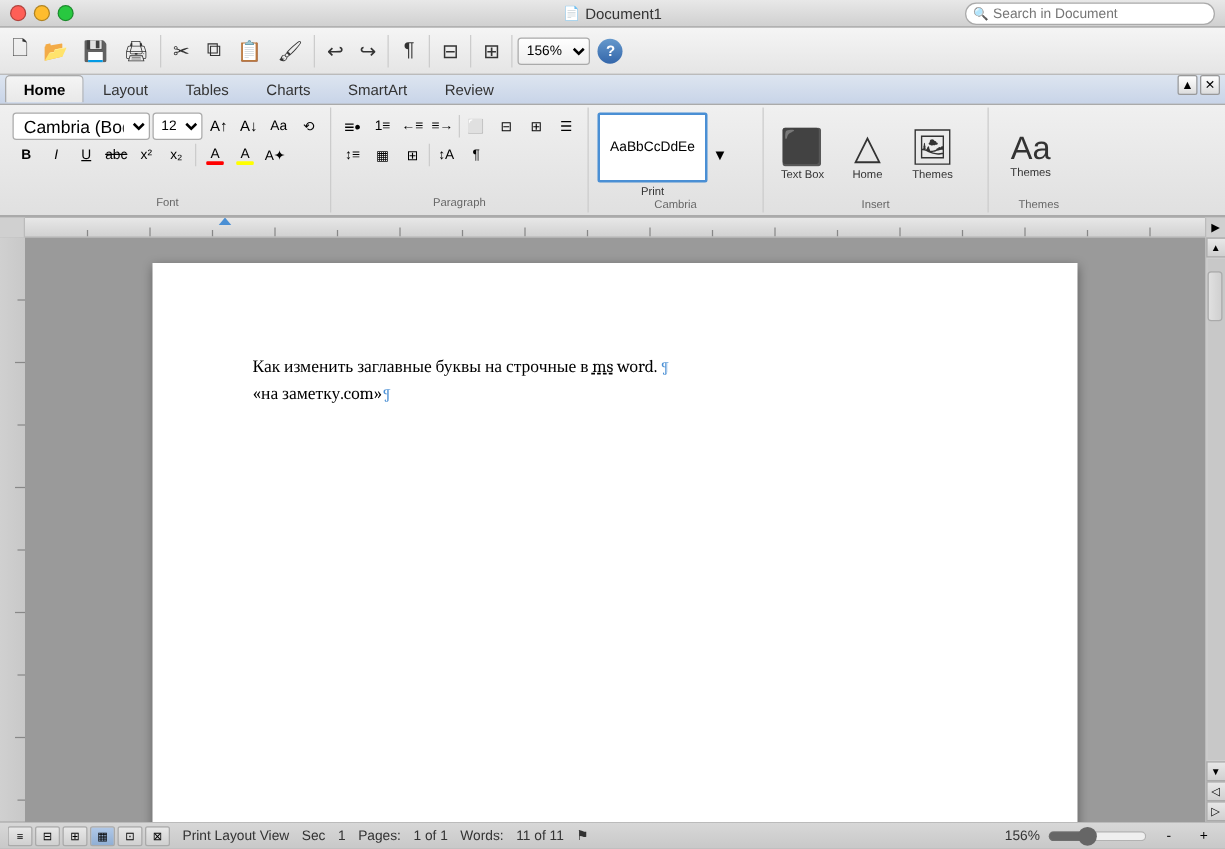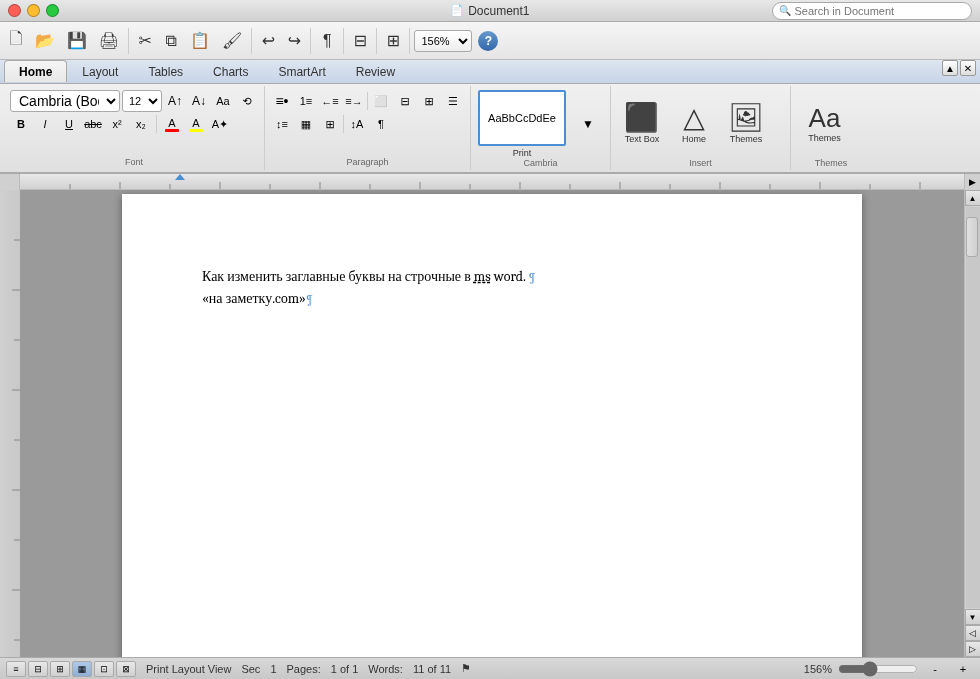--- a/index.html
+++ b/index.html
@@ -301,21 +301,21 @@
     .left-ruler {
       width: 20px;
       background: linear-gradient(to right, #d0d0d0, #c8c8c8);
       border-right: 1px solid #bbb;
     }
     .document-area {
       flex: 1;
       overflow: auto;
       display: flex;
       justify-content: center;
-      padding: 4px 10px;
+      padding: 20px 10px;
       background: #9a9a9a;
     }
     .page {
       width: 740px;
       min-height: 1000px;
       background: white;
       box-shadow: 0 2px 8px rgba(0,0,0,0.4);
       padding: 72px 80px;
       position: relative;
     }
@@ -547,21 +547,21 @@
         <button class="rb-icon-btn">⊞</button>
         <div style="width:1px;height:18px;background:#ccc;"></div>
         <button class="rb-icon-btn">↕A</button>
         <button class="rb-icon-btn">¶</button>
       </div>
     </div>
     <div class="ribbon-group-label">Paragraph</div>
   </div>
 
   <div class="ribbon-group" style="min-width:140px">
-    <div class="ribbon-group-content" style="align-items:center; gap:12px;">
+    <div class="ribbon-group-content" style="align-items:center; gap:0;">
       <div class="style-preview">
         <div class="style-box">
           <span style="font-size:11px;">AaBbCcDdEe</span>
         </div>
         <span class="style-name">Print</span>
       </div>
       <button class="style-nav-btn">▼</button>
     </div>
     <div class="ribbon-group-label">Cambria</div>
   </div>

